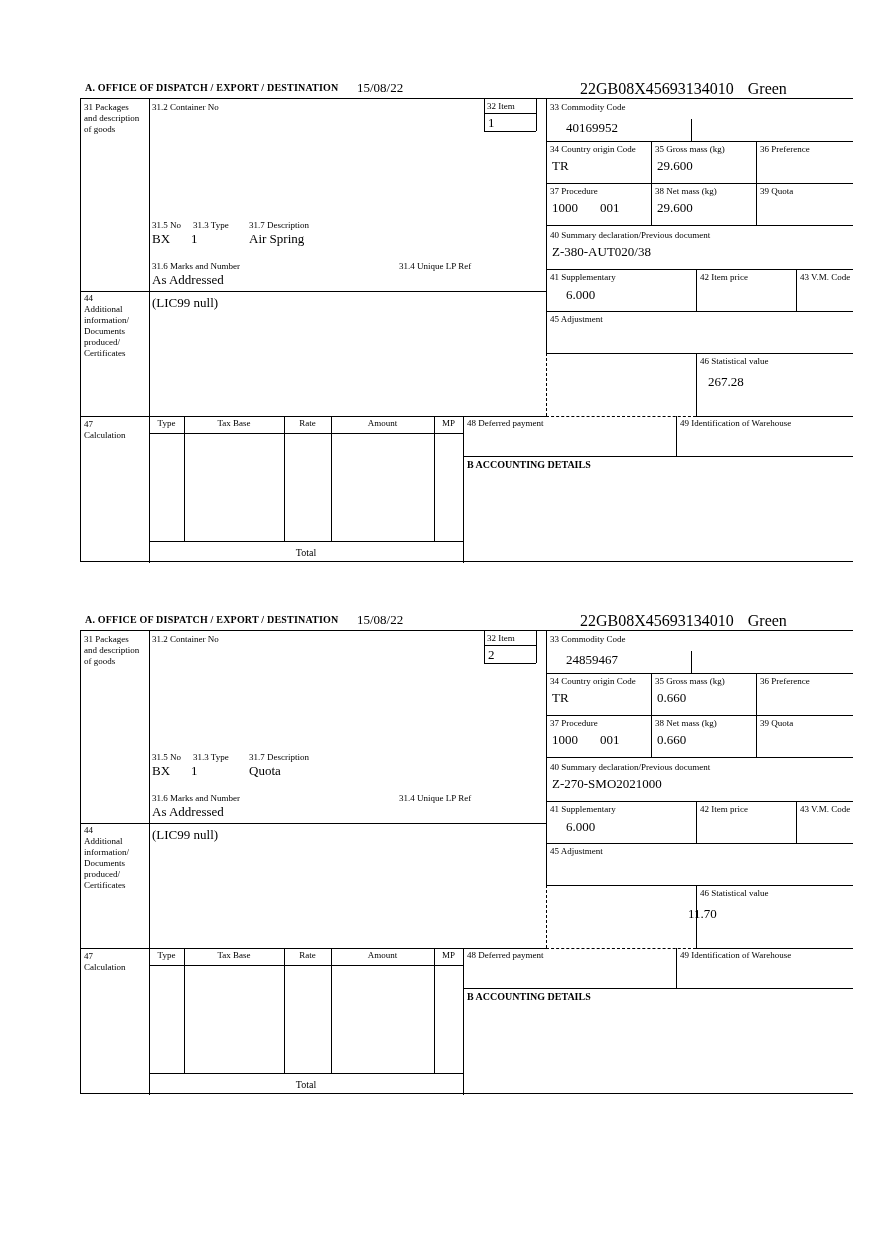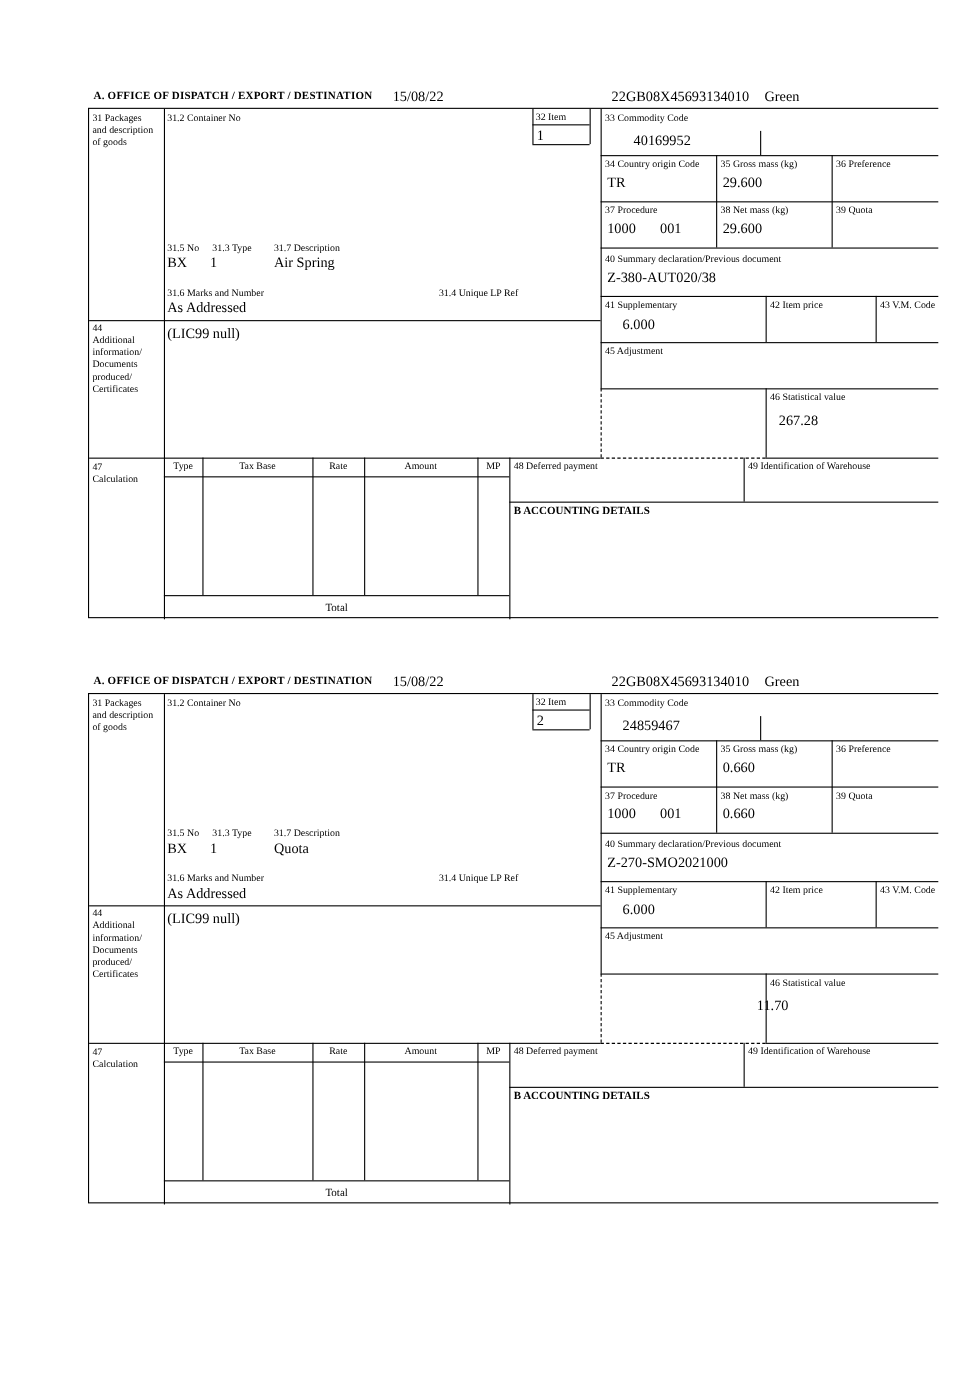--- a/index.html
+++ b/index.html
@@ -3,21 +3,21 @@
 <meta charset="utf-8">
 <style>
   *{margin:0;padding:0;box-sizing:border-box}
   html,body{background:#fff}
   body{width:882px;height:1250px;font-family:"Liberation Serif",serif;color:#000}
   .page{position:relative;width:853px;height:1250px;background:#fff;overflow:hidden}
   .block{position:absolute;left:0;width:882px;height:490px}
   .hdr{position:absolute;left:0;top:0;width:882px;height:20px}
   .office{position:absolute;left:85px;top:4px;font-size:10px;font-weight:bold;white-space:nowrap;letter-spacing:.2px}
   .hdate{position:absolute;left:357px;top:2px;font-size:13px;white-space:nowrap}
-  .href{position:absolute;left:556px;top:2px;font-size:13px;white-space:nowrap}
+  .href{position:absolute;left:580px;top:2px;font-size:16px;white-space:nowrap}
   .href .status{margin-left:14px}
   .form{position:absolute;left:80px;top:20px;width:782px;height:464px;border:1px solid #000}
   .vl{position:absolute;width:0;border-left:1px solid #000}
   .hl{position:absolute;height:0;border-top:1px solid #000}
   .vl.dash{border-left-style:dashed}
   .hl.dash{border-top-style:dashed}
   .lbl{position:absolute;font-size:9px;line-height:11px;white-space:nowrap}
   .lbl.wrap{white-space:normal}
   .val{position:absolute;font-size:13px;line-height:14px;white-space:nowrap}
   .th{position:absolute;top:319px;font-size:9px;text-align:center}
@@ -89,21 +89,21 @@
       <div class="lbl" style="left:168px;top:121px">31.7 Description</div>
       <div class="val" style="left:71px;top:133px">BX</div>
       <div class="val" style="left:110px;top:133px">1</div>
       <div class="val" style="left:168px;top:133px">Air Spring</div>
       <div class="lbl" style="left:71px;top:162px">31.6 Marks and Number</div>
       <div class="lbl" style="left:318px;top:162px">31.4 Unique LP Ref</div>
       <div class="val" style="left:71px;top:174px">As Addressed</div>
       <div class="val" style="left:71px;top:197px">(LIC99 null)</div>
 
       <div class="lbl" style="left:469px;top:3px">33 Commodity Code</div>
-      <div class="val" style="left:495px;top:22px">40169952</div>
+      <div class="val" style="left:485px;top:22px">40169952</div>
       <div class="lbl" style="left:469px;top:45px">34 Country origin Code</div>
       <div class="val" style="left:471px;top:60px">TR</div>
       <div class="lbl" style="left:574px;top:45px">35 Gross mass (kg)</div>
       <div class="val" style="left:576px;top:60px">29.600</div>
       <div class="lbl" style="left:679px;top:45px">36 Preference</div>
       <div class="lbl" style="left:469px;top:87px">37 Procedure</div>
       <div class="val" style="left:471px;top:102px"><span>1000</span><span class="proc-ext">001</span></div>
       <div class="lbl" style="left:574px;top:87px">38 Net mass (kg)</div>
       <div class="val" style="left:576px;top:102px">29.600</div>
       <div class="lbl" style="left:679px;top:87px">39 Quota</div>

